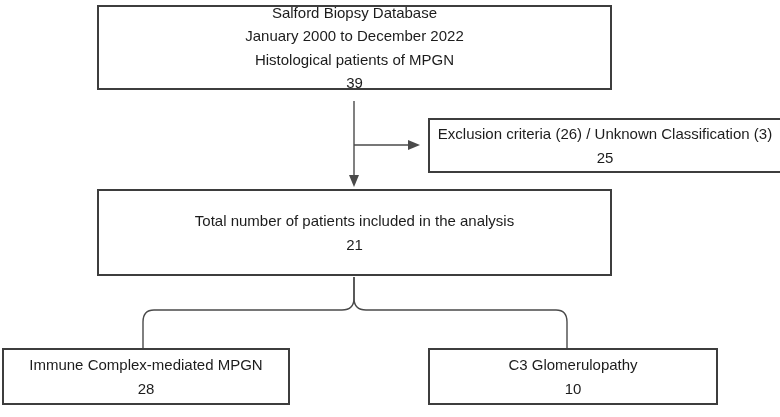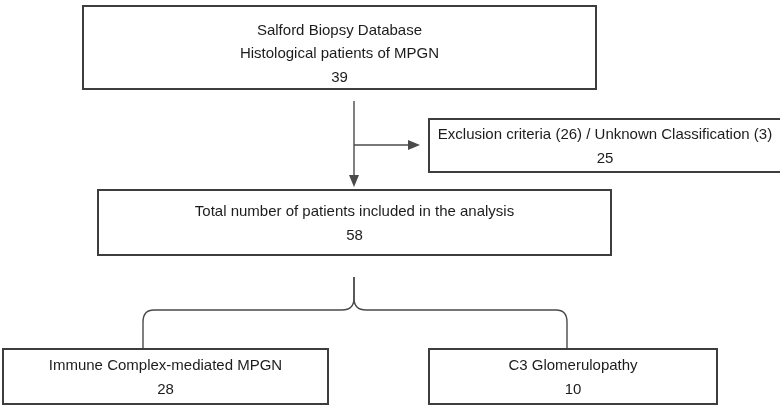--- a/index.html
+++ b/index.html
@@ -41,24 +41,24 @@
     border: 2px solid var(--border-color);
     display: flex;
     flex-direction: column;
     justify-content: center;
     align-items: center;
     text-align: center;
     font-size: 15px;
     line-height: 23.5px;
     padding: 0 6px;
   }
-  .box-source    { left: 82px;  top: 5px;   width: 515px; height: 85px; justify-content: flex-end; }
+  .box-source    { left: 97px;  top: 5px;   width: 515px; height: 85px; }
   .box-exclusion { left: 421px; top: 118px; width: 354px; height: 55px; margin-left: 7px; }
-  .box-included  { left: 97px;  top: 189px; width: 515px; height: 67px; }
-  .box-icmpgn    { left: 2px;   top: 348px; width: 327px; height: 57px; }
+  .box-included  { left: 97px;  top: 189px; width: 515px; height: 87px; }
+  .box-icmpgn    { left: 2px;   top: 348px; width: 288px; height: 57px; }
   .box-c3g       { left: 428px; top: 348px; width: 290px; height: 57px; }
   .box-line { white-space: nowrap; }
 </style>
 </head>
 <body>
 
 <div class="canvas">
 
   <svg class="connector-layer" width="780" height="417" viewBox="0 0 780 417" xmlns="http://www.w3.org/2000/svg">
 
@@ -67,32 +67,33 @@
 
     <line class="connector" x1="354" y1="145" x2="412" y2="145"></line>
     <polygon class="arrowhead" points="420,145 408,140 408,150"></polygon>
 
     <path class="connector" d="M 354,277 L 354,298 C 354,306 350,310 342,310 L 154,310 C 146,310 143,314 143,322 L 143,348"></path>
     <path class="connector" d="M 354,277 L 354,298 C 354,306 358,310 366,310 L 556,310 C 564,310 567,314 567,322 L 567,348"></path>
   </svg>
 
   <div class="flow-box box-source">
     <div class="box-line">Salford Biopsy Database</div>
+    <div class="box-line">January 2000 to December 2022</div>
     <div class="box-line">Histological patients of MPGN</div>
     <div class="box-line">39</div>
   </div>
 
   <div class="flow-box box-exclusion">
     <div class="box-line">Exclusion criteria (26) / Unknown Classification (3)</div>
     <div class="box-line">25</div>
   </div>
 
   <div class="flow-box box-included">
     <div class="box-line">Total number of patients included in the analysis</div>
-    <div class="box-line">58</div>
+    <div class="box-line">21</div>
   </div>
 
   <div class="flow-box box-icmpgn">
     <div class="box-line">Immune Complex-mediated MPGN</div>
     <div class="box-line">28</div>
   </div>
 
   <div class="flow-box box-c3g">
     <div class="box-line">C3 Glomerulopathy</div>
     <div class="box-line">10</div>

